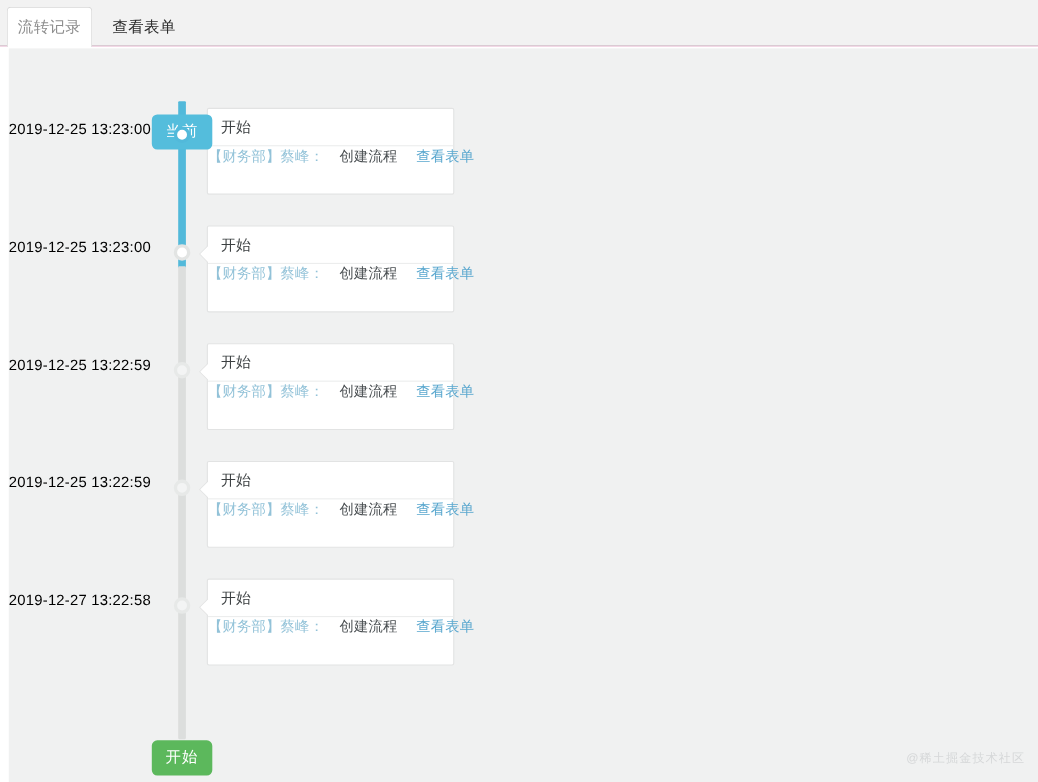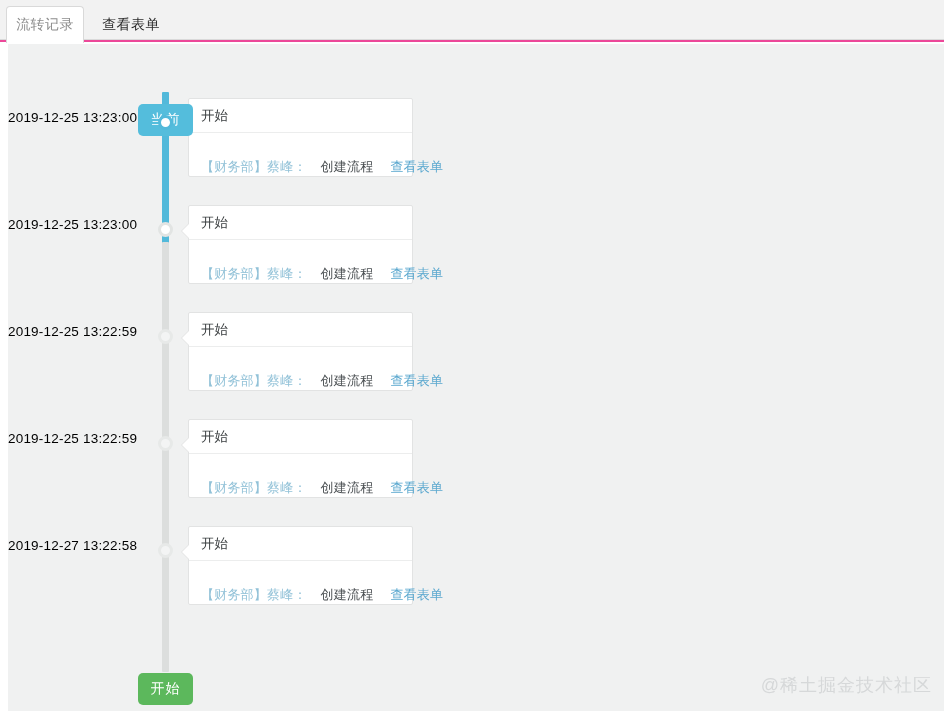--- a/index.html
+++ b/index.html
@@ -20,21 +20,21 @@
     background: #ffffff;
   }
 
   
   .tabbar {
     position: absolute;
     left: 0; top: 0;
     width: 944px;
     height: 42px;
     background: #f2f2f2;
-    border-bottom: 3px solid #ec4899;
+    border-bottom: 1px solid #ec4899;
   }
   .tabbar::after{
     content:"";
     position:absolute;
     left:0; right:0; bottom:-1px;
     height:1px;
     background:#d9d9d9;
   }
   .tab {
     position: absolute;
@@ -211,22 +211,21 @@
     height: 34px;
     line-height: 34px;
     padding-left: 12px;
     font-size: 13.5px;
     color: #3c4042;
     border-bottom: 1px solid #eceded;
   }
   .card-body {
     height: 43px;
     display: flex;
-    align-items: flex-end;
-    padding-left: 12px;
+    align-items: flex-start;
     font-size: 13px;
     white-space: nowrap;
   }
   .who {
     color: #92c2d8;
     letter-spacing: 0.2px;
   }
   .action {
     color: #4a4f52;
     letter-spacing: 0.2px;
@@ -237,21 +236,21 @@
     margin-left: 17px;
     cursor: pointer;
     letter-spacing: 0.2px;
   }
 
   
   .watermark {
     position: absolute;
     right: 12px;
     bottom: 14px;
-    font-size: 18px;
+    font-size: 11px;
     color: #d6d8d9;
     letter-spacing: 1px;
     user-select: none;
   }
 </style>
 </head>
 <body>
 
 <div class="app">
 

